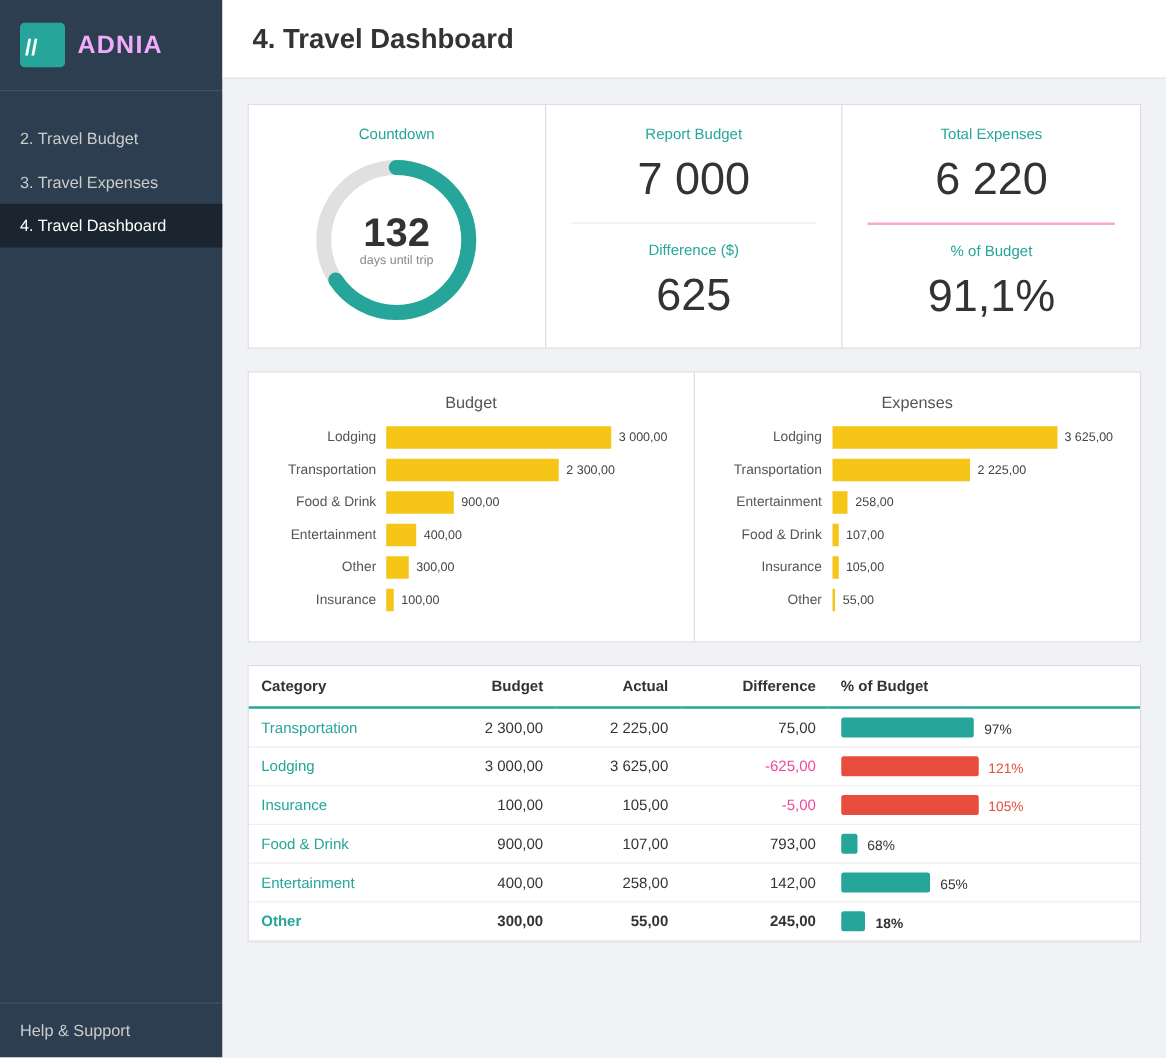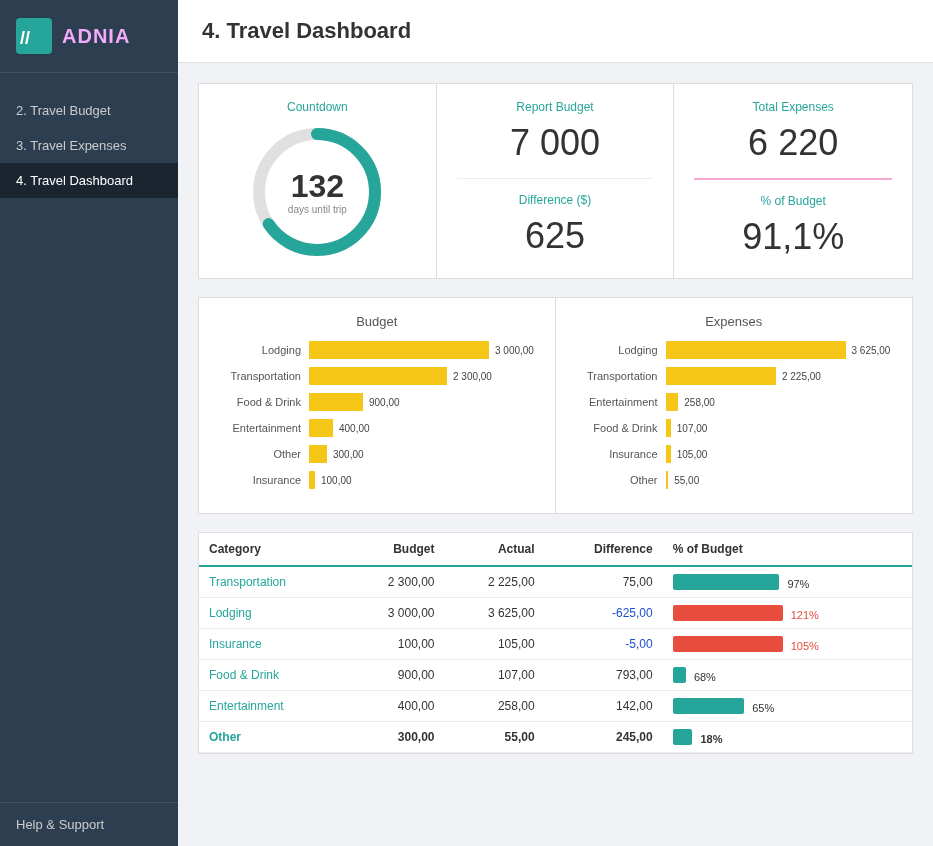--- a/index.html
+++ b/index.html
@@ -193,21 +193,21 @@
     }
     thead tr th.right { text-align: right; }
     tbody tr td {
       padding: 7px 10px;
       border-bottom: 1px solid #eee;
       color: #333;
     }
     tbody tr td.right { text-align: right; }
     tbody tr:last-child td { font-weight: 700; }
     .cell-teal { color: #26a69a; }
-    .cell-red { color: #1d4ed8; }
+    .cell-red { color: #ec4899; }
     .pct-bar-wrap {
       display: flex;
       align-items: flex-end;
       gap: 8px;
     }
     .pct-bar {
       height: 16px;
       border-radius: 2px;
     }
     .pct-teal { background: #26a69a; }

